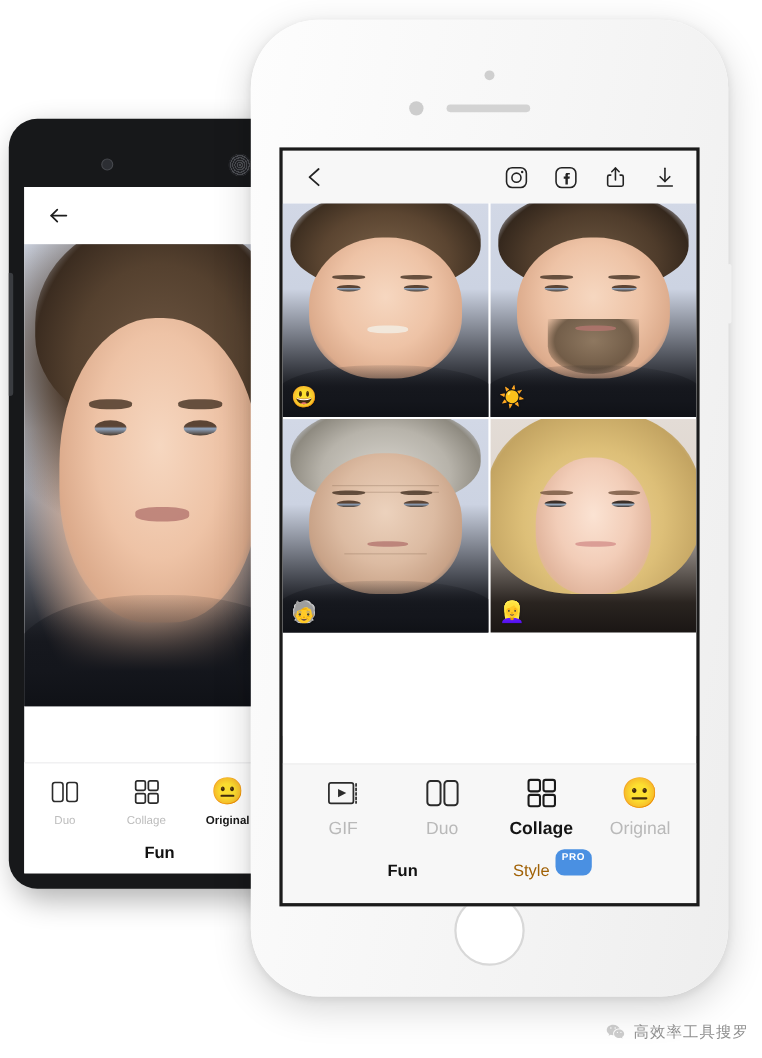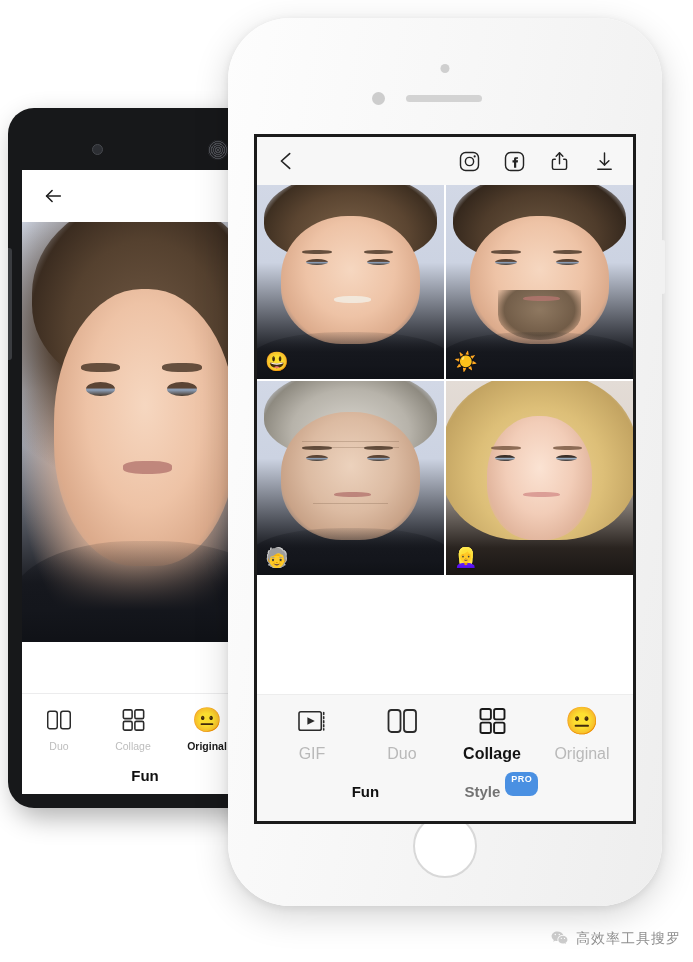--- a/index.html
+++ b/index.html
@@ -168,21 +168,21 @@
                    background: #f7f7f7; border-top: 1px solid #ededed; }
   .modes { display: flex; align-items: flex-end; height: 74px; padding: 8px 0 6px 10px; }
   .mode { flex: 0 0 auto; width: 90px; text-align: center; }
   .mode .m-ico { height: 36px; display: flex; align-items: center; justify-content: center; }
   .mode .m-ico .emoji { font-size: 27px; line-height: 1; }
   .mode .m-lab { font-size: 16px; color: #b9b9b9; margin-top: 6px; }
   .mode.active .m-lab { color: #141414; font-weight: bold; }
   .tabs { height: 52px; display: flex; align-items: center;
           justify-content: space-around; padding: 0 52px 8px 52px; }
   .tab { display: flex; align-items: center; gap: 5px; }
-  .tab .t-lab { font-size: 15px; color: #737373; font-weight: bold; }
+  .tab .t-lab { font-size: 15px; color: #a16207; }
   .tab.active .t-lab { color: #111; font-weight: bold; }
   .pro-badge { background: #4a90e2; color: #fff; font-size: 9px; font-weight: bold;
                padding: 2px 6px 12px 6px; border-radius: 8px; letter-spacing: .5px;
                position: relative; top: -7px; }
 
   
   .watermark { position: absolute; right: 12px; bottom: 14px;
                display: flex; align-items: center; gap: 7px; }
   .wm-text { font-size: 14px; color: #8f8f8f; letter-spacing: 1px; }
   .wm-icon { width: 19px; height: 19px; opacity: .45; }

